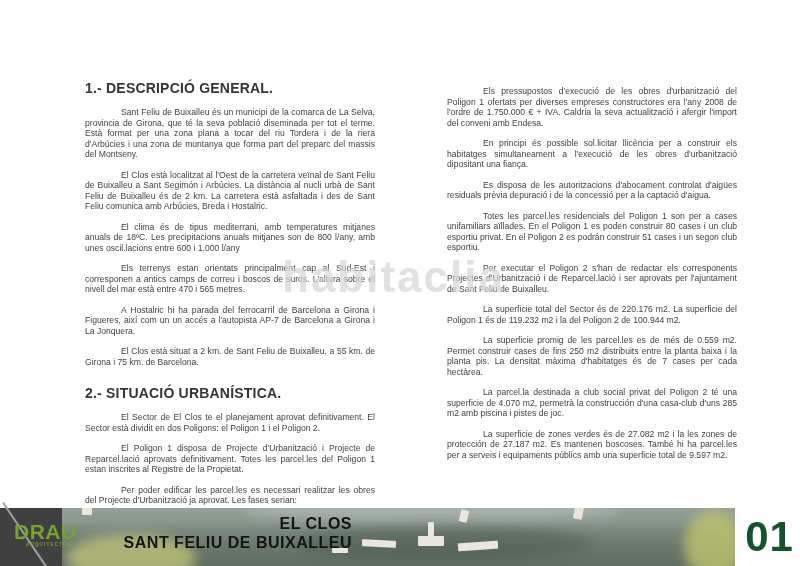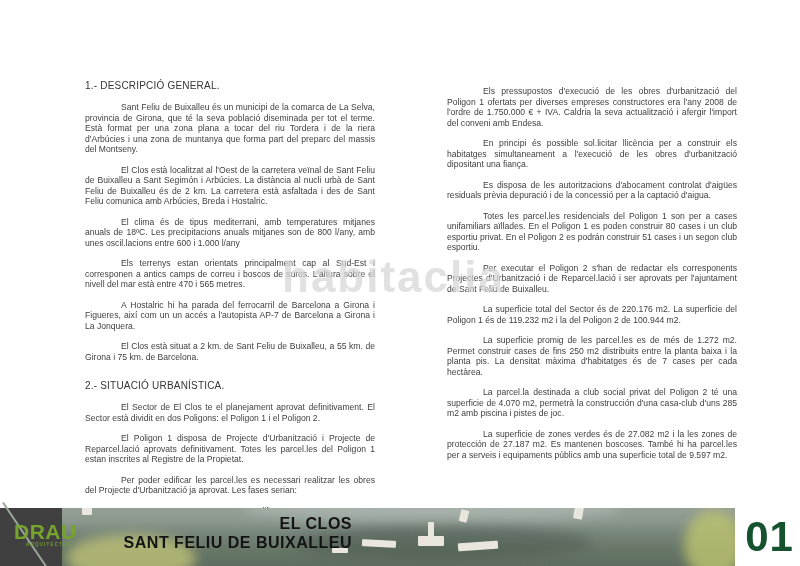--- a/index.html
+++ b/index.html
@@ -14,22 +14,22 @@
   .columns {
     position: absolute;
     left: 85px; top: 80px;
     width: 652px;
     display: flex;
     gap: 24px;
   }
   .col { width: 314px; }
   .col.right { padding-top: 6px; margin-left: 48px; }
   .doc-heading {
-    font-size: 10px;
-    font-weight: normal;
+    font-size: 14px;
+    font-weight: bold;
     letter-spacing: 0.2px;
     color: #353535;
     margin: 18px 0 11px 0;
   }
   .doc-heading.first { margin-top: 0; }
   .doc-p {
     font-size: 8.6px;
     line-height: 10.5px;
     text-align: justify;
     margin: 0 0 10px 0;
@@ -151,21 +151,21 @@
           </div>
         </div>
       </div>
     <div class="col right" id="col-1">
         <p class="doc-p">Els pressupostos d'execució de les obres d'urbanització del Poligon 1 ofertats per diverses empreses constructores era l'any 2008 de l'ordre de 1.750.000 € + IVA. Caldria la seva actualització i afergir l'import del conveni amb Endesa.</p>
         <p class="doc-p">En principi és possible sol.licitar llicència per a construir els habitatges simultaneament a l'execució de les obres d'urbanització dipositant una fiança.</p>
         <p class="doc-p">Es disposa de les autoritzacions d'abocament controlat d'aigües residuals prèvia depuració i de la concessió per a la captació d'aigua.</p>
         <p class="doc-p">Totes les parcel.les residencials del Poligon 1 son per a cases unifamiliars aïllades. En el Poligon 1 es poden construir 80 cases i un club esportiu privat. En el Poligon 2 es podrán construir 51 cases i un segon club esportiu.</p>
         <p class="doc-p">Per executar el Poligon 2 s'han de redactar els corresponents Projectes d'Urbanització i de Reparcel.lació i ser aprovats per l'ajuntament de Sant Feliu de Buixalleu.</p>
         <p class="doc-p">La superficie total del Sector és de 220.176 m2. La superficie del Poligon 1 és de 119.232 m2 i la del Poligon 2 de 100.944 m2.</p>
-        <p class="doc-p">La superficie promig de les parcel.les es de més de 1.272 m2. Permet construir cases de fins 250 m2 distribuits entre la planta baixa i la planta pis. La densitat màxima d'habitatges és de 7 cases per cada hectàrea.</p>
+        <p class="doc-p">La superficie promig de les parcel.les es de més de 0.559 m2. Permet construir cases de fins 250 m2 distribuits entre la planta baixa i la planta pis. La densitat màxima d'habitatges és de 7 cases per cada hectàrea.</p>
         <p class="doc-p">La parcel.la destinada a club social privat del Poligon 2 té una superficie de 4.070 m2, permetrà la construcción d'una casa-club d'uns 285 m2 amb piscina i pistes de joc.</p>
         <p class="doc-p">La superficie de zones verdes és de 27.082 m2 i la les zones de protección de 27.187 m2. Es mantenen boscoses. També hi ha parcel.les per a serveis i equipaments públics amb una superficie total de 9.597 m2.</p>
       </div>
   </div>
 
   <div class="watermark">habitaclia</div>
 
   <div class="footer">
     <div class="logo-box">
       <div class="logo-line"></div>

